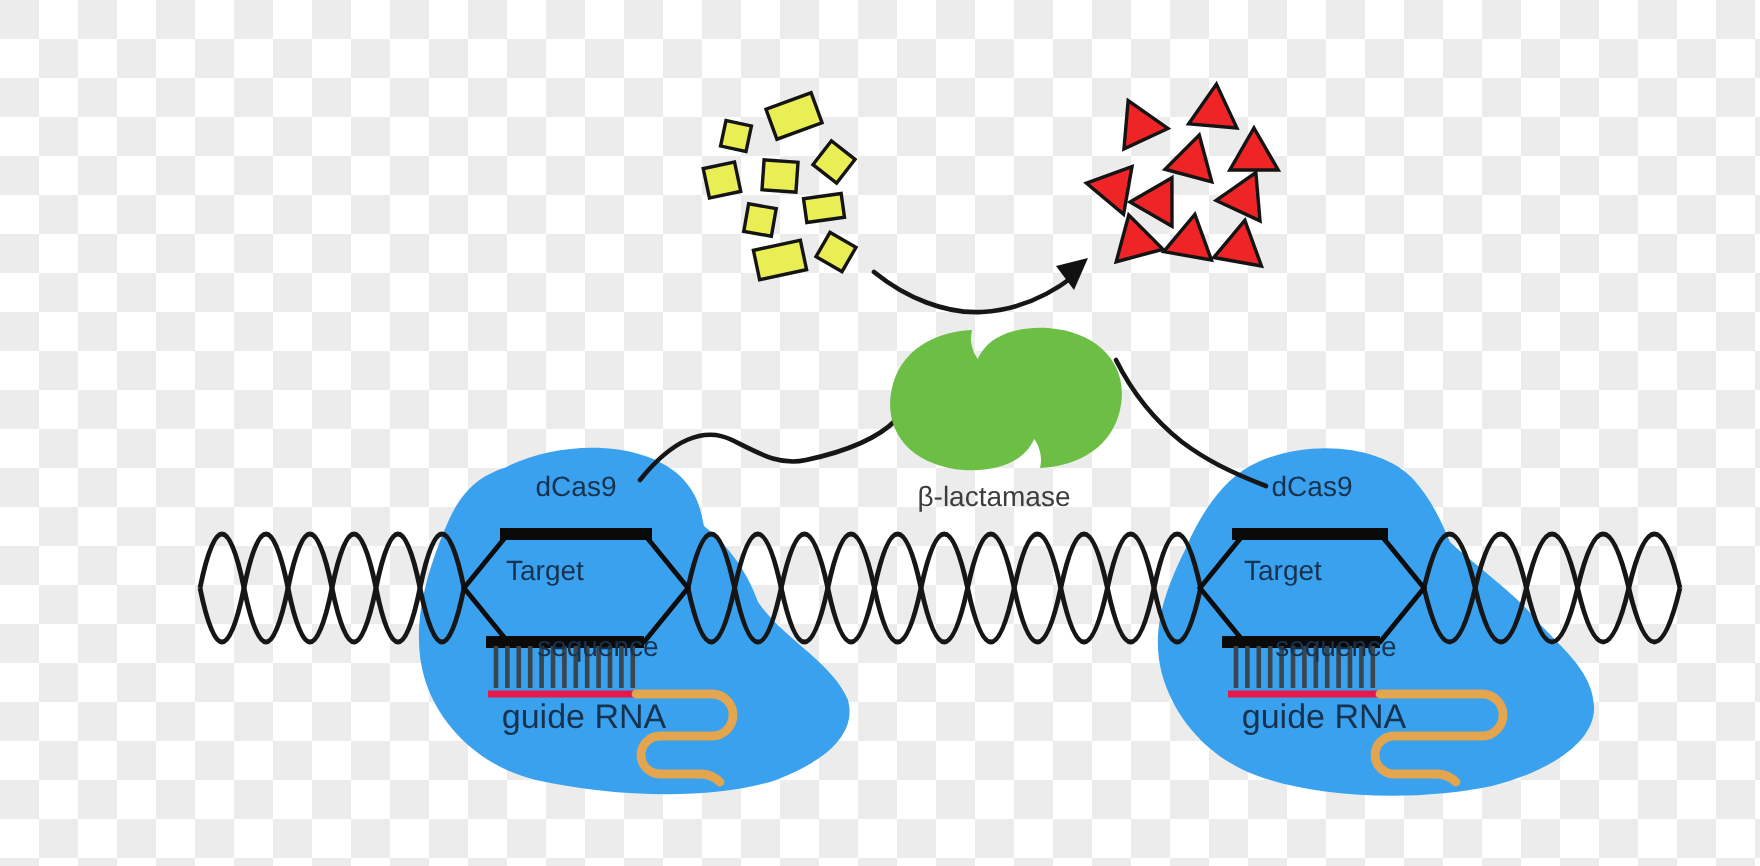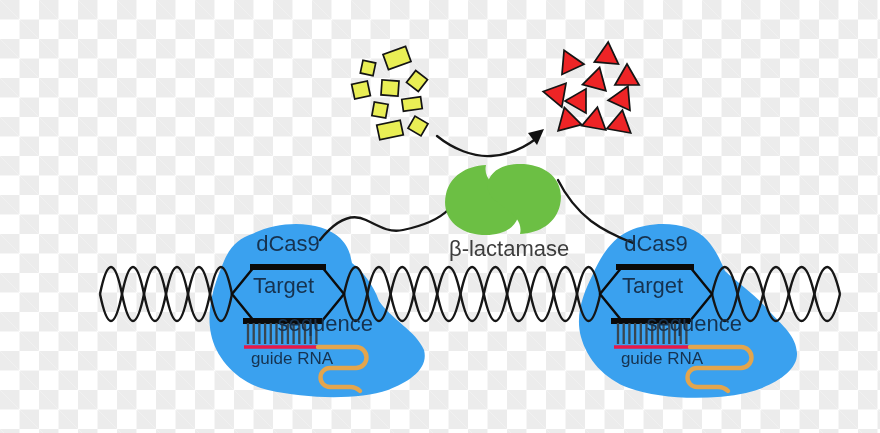--- a/index.html
+++ b/index.html
@@ -21,21 +21,21 @@
   .pairline path{fill:none;stroke-width:3.4px;}
   .scaffold path{fill:none;stroke-width:4.4px;stroke-linecap:round;}
   .curve path{fill:none;stroke:#161616;stroke-width:2.3px;stroke-linecap:round;}
   .arrowhead{fill:#111;stroke:none;}
   .shapes rect, .shapes use, .shapes path.tri{stroke:#141414;stroke-width:1.7px;}
   .enzyme path{stroke:none;}
   .blobs path{stroke:none;}
   .lbl{position:absolute;color:#16324f;line-height:19px;white-space:pre;}
   .lbl.center{text-align:center;}
   .gray{color:#3d3d3d;}
-  .fs16{font-size:22px;}
+  .fs16{font-size:14px;}
   .fs17{font-size:17px;}
 </style>
 </head>
 <body>
 
 <div class="stage">
   <svg width="880" height="433" viewBox="0 0 880 433">
 
     <g class="blobs" fill="#3aa1ef">
       <path d="M 252 234

